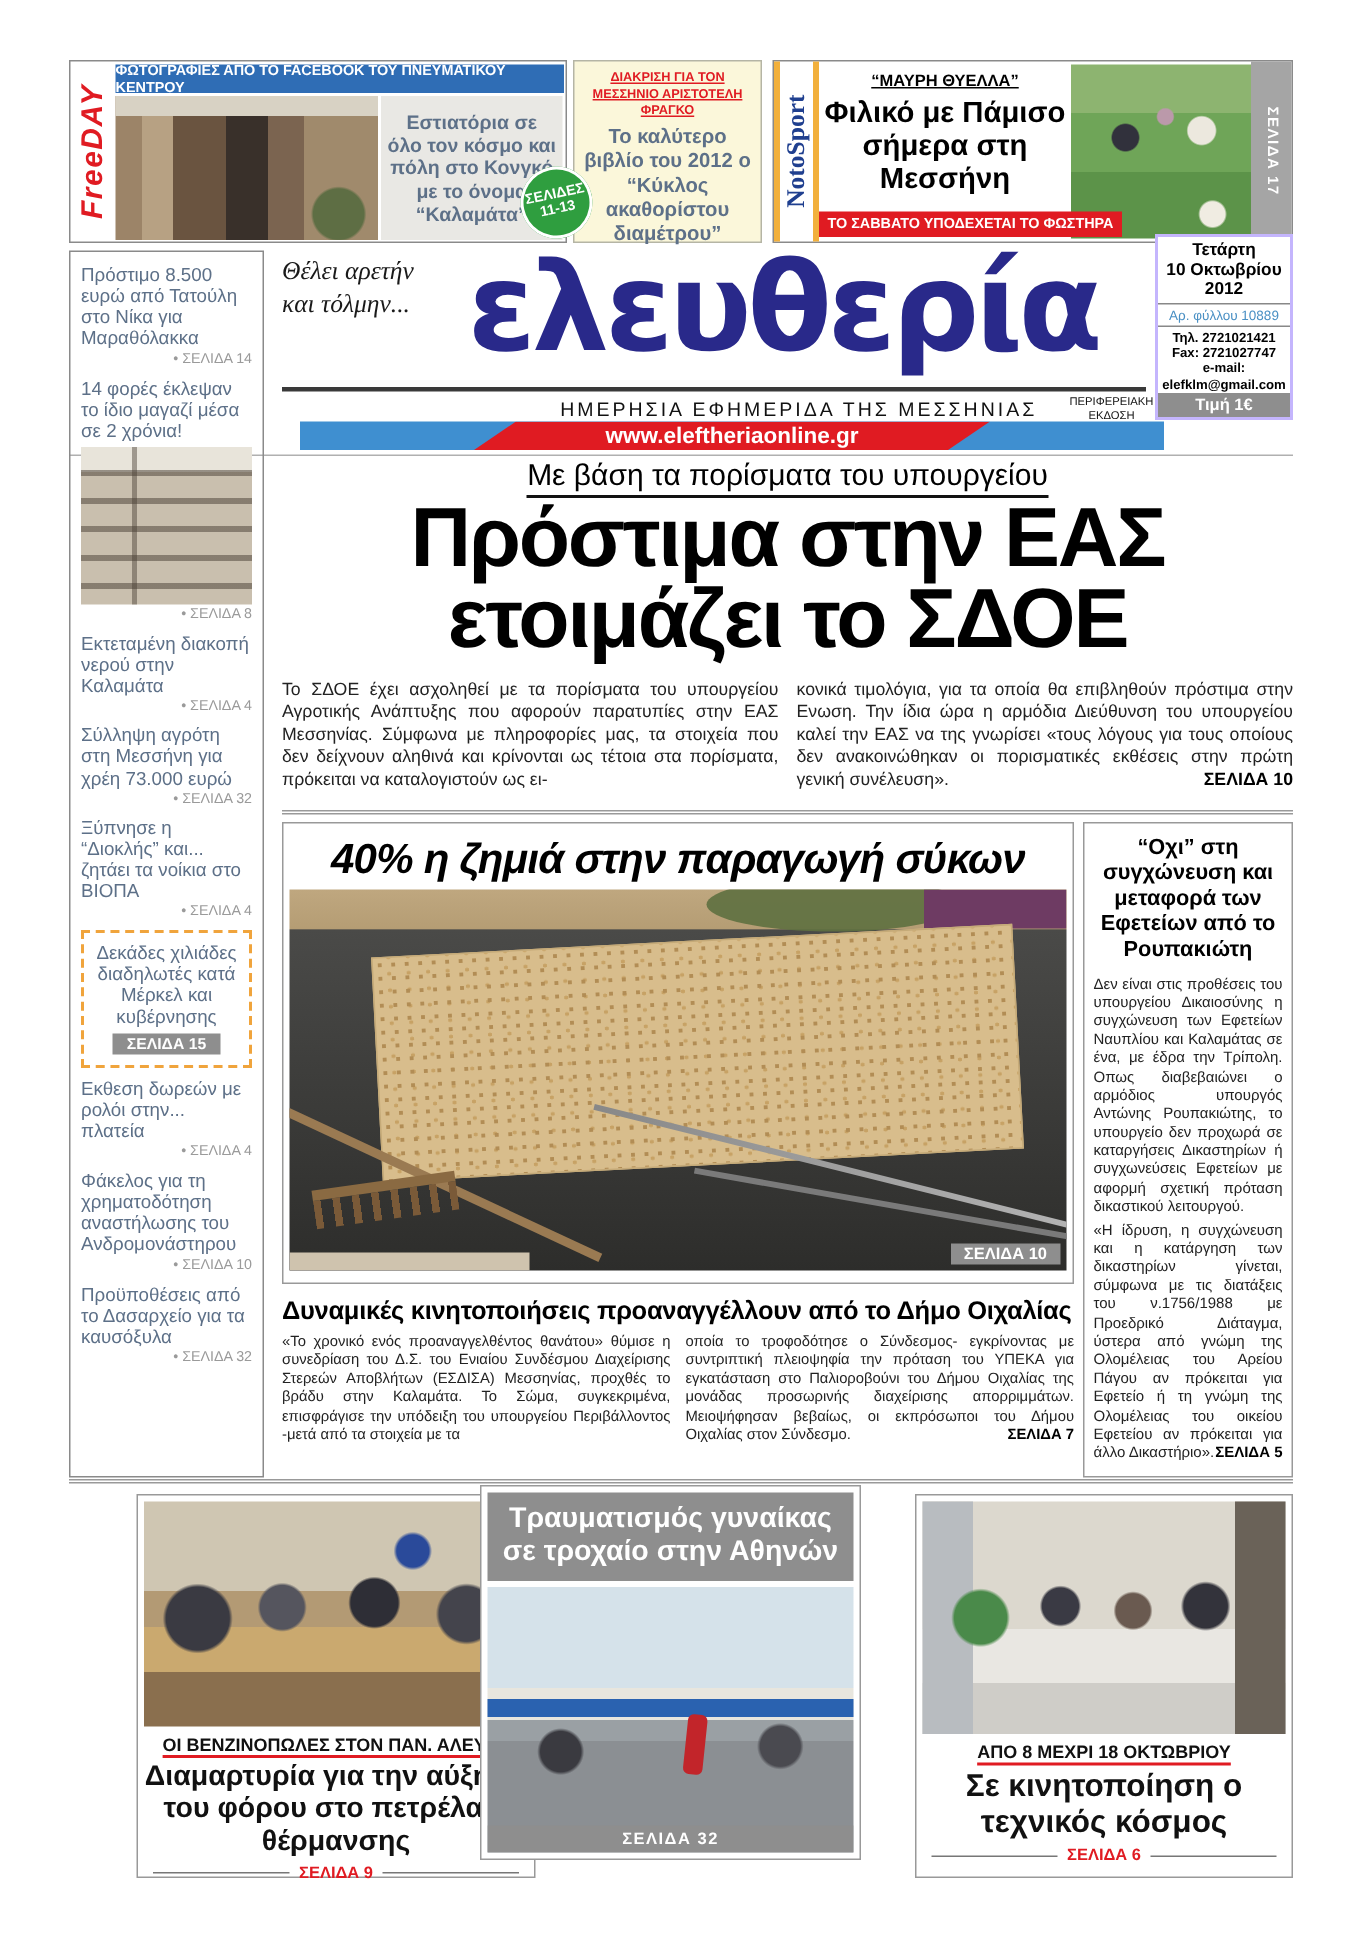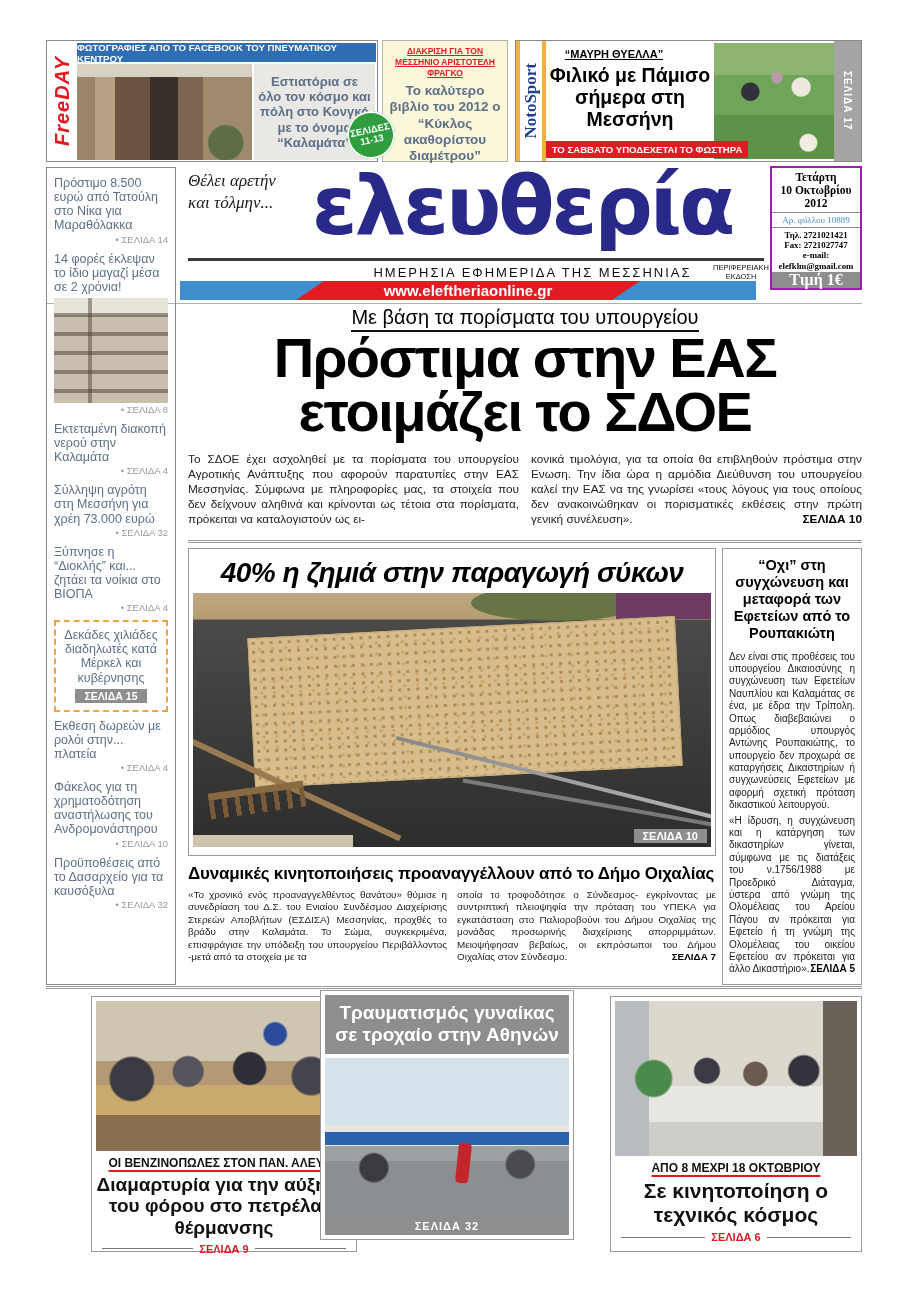--- a/index.html
+++ b/index.html
@@ -24,48 +24,48 @@
   .fd-text{position:absolute;left:207px;top:23px;width:121px;height:96px;background:#e9e8e4;color:var(--steel);font-weight:bold;font-size:13px;line-height:1.18;text-align:center;display:flex;align-items:center;padding:0 4px;}
   .fd-badge{position:absolute;right:-18px;bottom:2px;width:48px;height:48px;border-radius:50%;background:var(--green);color:#fff;font-size:9.5px;font-weight:bold;display:flex;align-items:center;justify-content:center;text-align:center;line-height:1.05;transform:rotate(-12deg);z-index:4;padding:3px;box-shadow:0 0 0 2px #fff inset;}
 
   .book{left:382px;top:40px;width:126px;height:122px;background:#fbf7da;border:1px solid #b5b5a5;padding:5px 3px;text-align:center;}
   .book-kicker{color:var(--red);font-size:8.5px;font-weight:bold;line-height:1.3;text-decoration:underline;text-decoration-color:var(--red);}
   .book-text{color:var(--steel);font-weight:bold;font-size:13.5px;line-height:1.2;margin-top:4px;}
 
   .noto{left:515px;top:40px;width:347px;height:122px;border:1px solid #8a8a8a;}
   .noto-label{position:absolute;left:0;top:0;width:30px;height:100%;border-left:4px solid #f2b03c;border-right:4px solid #f2b03c;display:flex;align-items:center;justify-content:center;}
   .noto-label span{writing-mode:vertical-rl;transform:rotate(180deg);font-family:"Liberation Serif",serif;font-weight:bold;font-size:17px;color:#1f3f8f;}
-  .noto-kicker{position:absolute;left:16px;top:7px;width:164px;text-align:center;font-size:11px;font-weight:bold;text-decoration:underline;}
+  .noto-kicker{position:absolute;left:32px;top:7px;width:164px;text-align:center;font-size:11px;font-weight:bold;text-decoration:underline;}
   .noto-head{position:absolute;left:30px;top:24px;width:168px;text-align:center;font-size:19.5px;font-weight:bold;line-height:1.12;}
   .noto-strip{position:absolute;left:30px;bottom:3px;width:202px;height:17px;background:var(--red);color:#fff;font-size:9.6px;font-weight:bold;display:flex;align-items:center;justify-content:center;z-index:2;}
   .noto-photo{position:absolute;left:198px;top:2px;width:121px;height:116px;
     background:
       radial-gradient(circle at 78% 86%, #f0ece2 0 6%, rgba(0,0,0,0) 7%),
       radial-gradient(circle at 30% 42%, #31313c 0 8%, rgba(0,0,0,0) 9%),
       radial-gradient(circle at 72% 38%, #ece8de 0 8%, rgba(0,0,0,0) 9%),
       radial-gradient(circle at 52% 30%, #b9a 0 5%, rgba(0,0,0,0) 6%),
       linear-gradient(180deg,#8db470 0 28%,#6fa558 28% 62%,#5c9349 62%);}
   .noto-page{position:absolute;right:0;top:0;width:27px;height:100%;background:#a5a5a5;display:flex;align-items:center;justify-content:center;}
   .noto-page span{writing-mode:vertical-rl;color:#fff;font-size:10px;font-weight:bold;letter-spacing:1px;}
 
   
   .motto{left:188px;top:170px;width:96px;font-family:"Liberation Serif",serif;font-style:italic;font-size:17px;line-height:1.3;color:#1a1a1a;}
   .logo{left:280px;top:154px;width:484px;height:102px;display:flex;align-items:center;justify-content:center;font-family:"DejaVu Sans",sans-serif;font-size:82px;font-weight:bold;color:var(--navy);letter-spacing:-3px;}
   .mast-rule{left:188px;top:258px;width:576px;border-top:3px solid #3a3a3a;}
   .mast-sub{left:360px;top:265px;width:345px;text-align:center;font-size:13px;letter-spacing:2px;color:#111;}
   .mast-ed{left:712px;top:263px;width:58px;font-size:7.5px;line-height:1.25;text-align:center;color:#111;}
-  .webbar{left:180px;top:281px;width:576px;height:19px;background:#3f8fd0;}
+  .webbar{left:200px;top:281px;width:576px;height:19px;background:#3f8fd0;}
   .webred{position:absolute;left:116px;top:0;width:344px;height:19px;background:var(--red);clip-path:polygon(28px 0,344px 0,316px 19px,0 19px);display:flex;align-items:center;justify-content:center;color:#fff;font-weight:bold;font-size:15px;}
   .hr0{left:46px;top:303px;width:816px;border-top:1px solid #b0b0b0;}
 
-  .infobox{left:770px;top:166px;width:92px;height:124px;border:2px solid #a21caf;background:#fff;font-family:Liberation Serif, serif;}
+  .infobox{left:770px;top:156px;width:92px;height:124px;border:2px solid #c4b5fd;background:#fff;}
   .ib-date{padding:3px 1px 2px;border-bottom:1px solid #888;text-align:center;font-weight:bold;font-size:11.5px;line-height:1.12;}
   .ib-issue{padding:2px 1px;border-bottom:1px solid #888;text-align:center;color:#4a90c4;font-size:9px;}
   .ib-contact{padding:2px 1px;text-align:center;font-size:8.8px;font-weight:bold;line-height:1.18;}
-  .ib-price{position:absolute;bottom:0;left:0;right:0;height:16px;background:var(--graybadge);color:#fff;font-weight:bold;font-size:16px;display:flex;align-items:center;justify-content:center;}
+  .ib-price{position:absolute;bottom:0;left:0;right:0;height:16px;background:var(--graybadge);color:#fff;font-weight:bold;font-size:11px;display:flex;align-items:center;justify-content:center;}
 
   
   .sidebar{left:46px;top:167px;width:130px;height:818px;border:1px solid #8a8a8a;padding:8px 7px;overflow:hidden;}
   .sb-item{margin-bottom:7px;}
   .sb-h{color:var(--steel);font-weight:normal;font-size:12.5px;line-height:1.13;}
   .sb-ref{color:#9a9a9a;font-size:9.5px;text-align:right;margin-top:1px;font-weight:normal;}
   .sb-photo{height:105px;margin:4px 0 1px;
     background:
       linear-gradient(90deg,rgba(0,0,0,0) 0 30%, rgba(70,60,50,.45) 30% 33%, rgba(0,0,0,0) 33%),
       repeating-linear-gradient(180deg, rgba(0,0,0,0) 0 15px, rgba(70,60,50,.5) 15px 19px),

